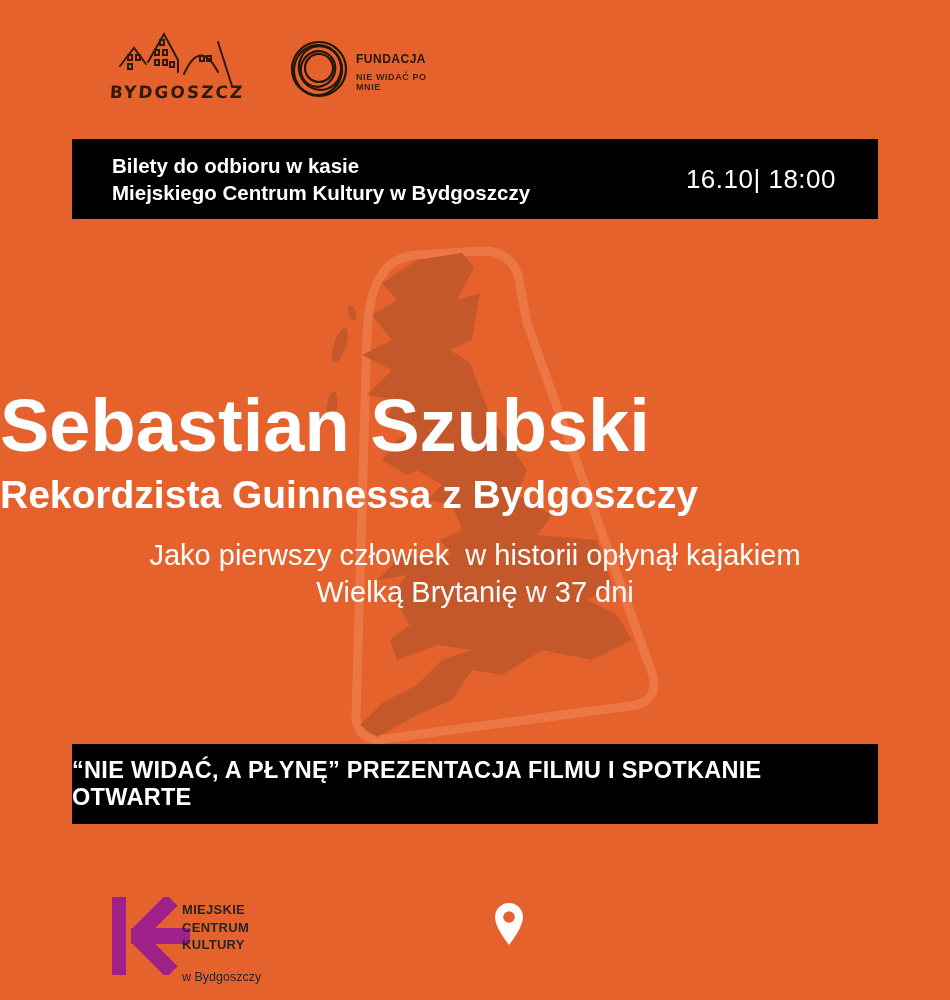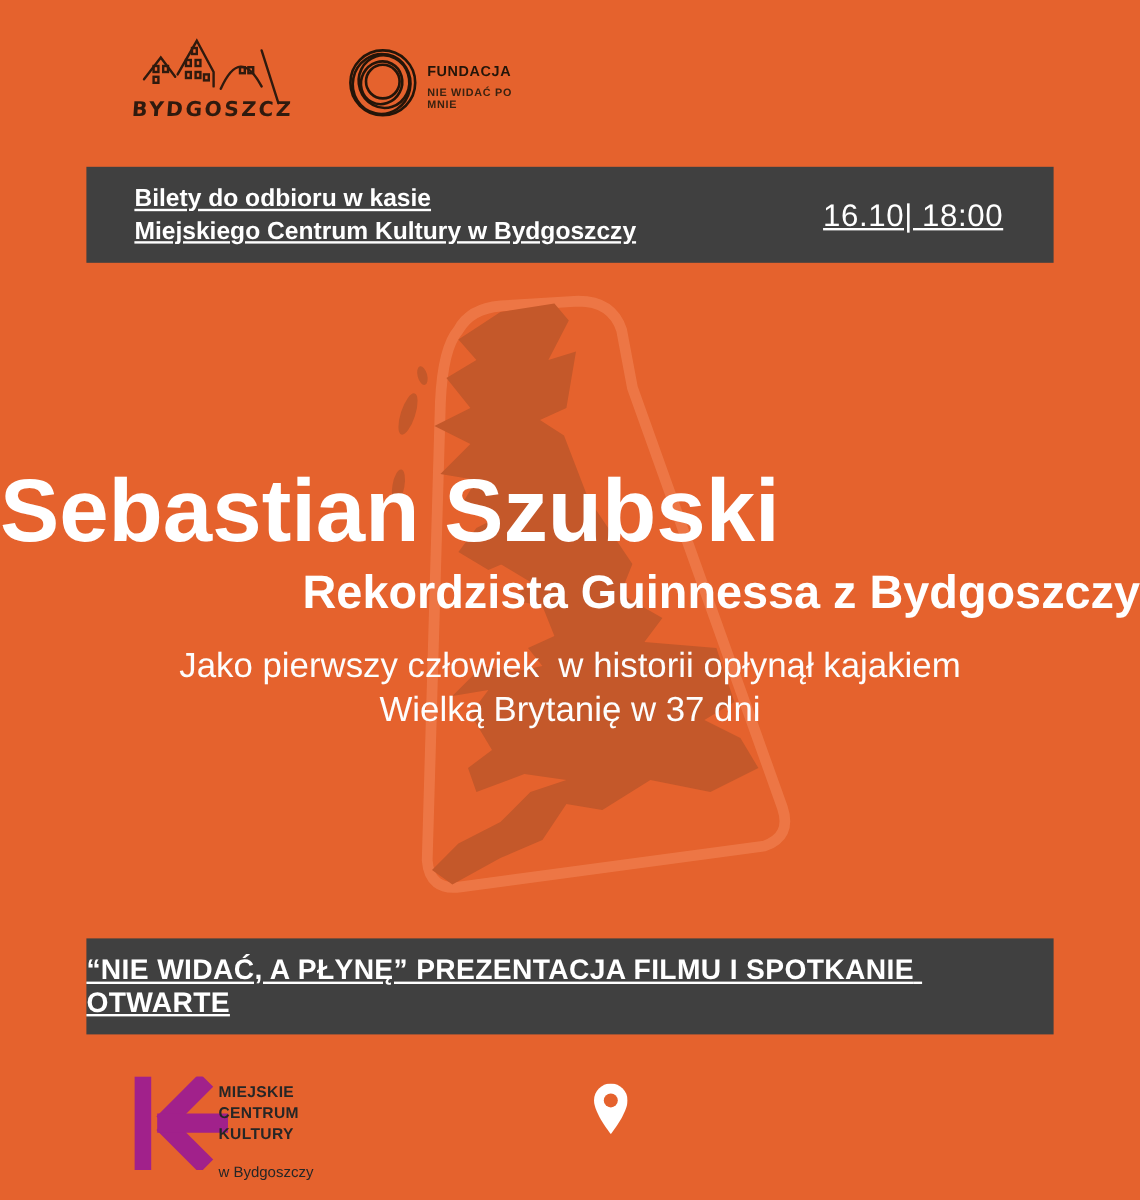--- a/index.html
+++ b/index.html
@@ -28,39 +28,39 @@
     font-size: 12px; font-weight: 700; color: #241509; letter-spacing: 0.5px;
   }
   .fundacja-subtitle {
     position: absolute; left: 68px; top: 34px;
     font-size: 9px; font-weight: 700; color: #3a2210; letter-spacing: 0.6px;
   }
 
   
   .bar {
     position: absolute; left: 72px; width: 806px; height: 80px;
-    background: #404040; color: #ffffff;
-    display: flex; align-items: center; text-decoration: underline;
+    background: #000000; color: #ffffff;
+    display: flex; align-items: center;
   }
   .ticket-bar { top: 139px; justify-content: space-between; padding: 0 42px 0 40px; box-sizing: border-box; }
   .ticket-text { font-size: 20.5px; font-weight: 700; line-height: 27px; }
   .ticket-datetime { font-size: 26px; font-weight: 400; letter-spacing: 0.5px; }
-  .event-bar { top: 782px; justify-content: flex-end; }
+  .event-bar { top: 744px; justify-content: flex-end; }
   .event-bar-text { font-size: 23.5px; font-weight: 700; letter-spacing: 0.3px; white-space: pre-wrap; }
 
   
   .gb-map { position: absolute; left: 322px; top: 245px; width: 348px; height: 500px; }
   .main-title {
     position: absolute; left: 0; top: 384px; width: 100%;
     text-align: left; color: #ffffff;
     font-size: 74px; font-weight: 700; line-height: 84px; margin: 0;
   }
   .main-subtitle {
     position: absolute; left: 0; top: 472px; width: 100%;
-    text-align: right; color: #ffffff;
+    text-align: left; color: #ffffff;
     font-size: 39px; font-weight: 700; line-height: 46px; margin: 0;
   }
   .main-desc {
     position: absolute; left: 0; top: 537px; width: 100%;
     text-align: center; color: #fdfdfd;
     font-size: 29px; font-weight: 400; line-height: 37px;
   }
   .main-desc .desc-line { white-space: pre-wrap; }
 
   

